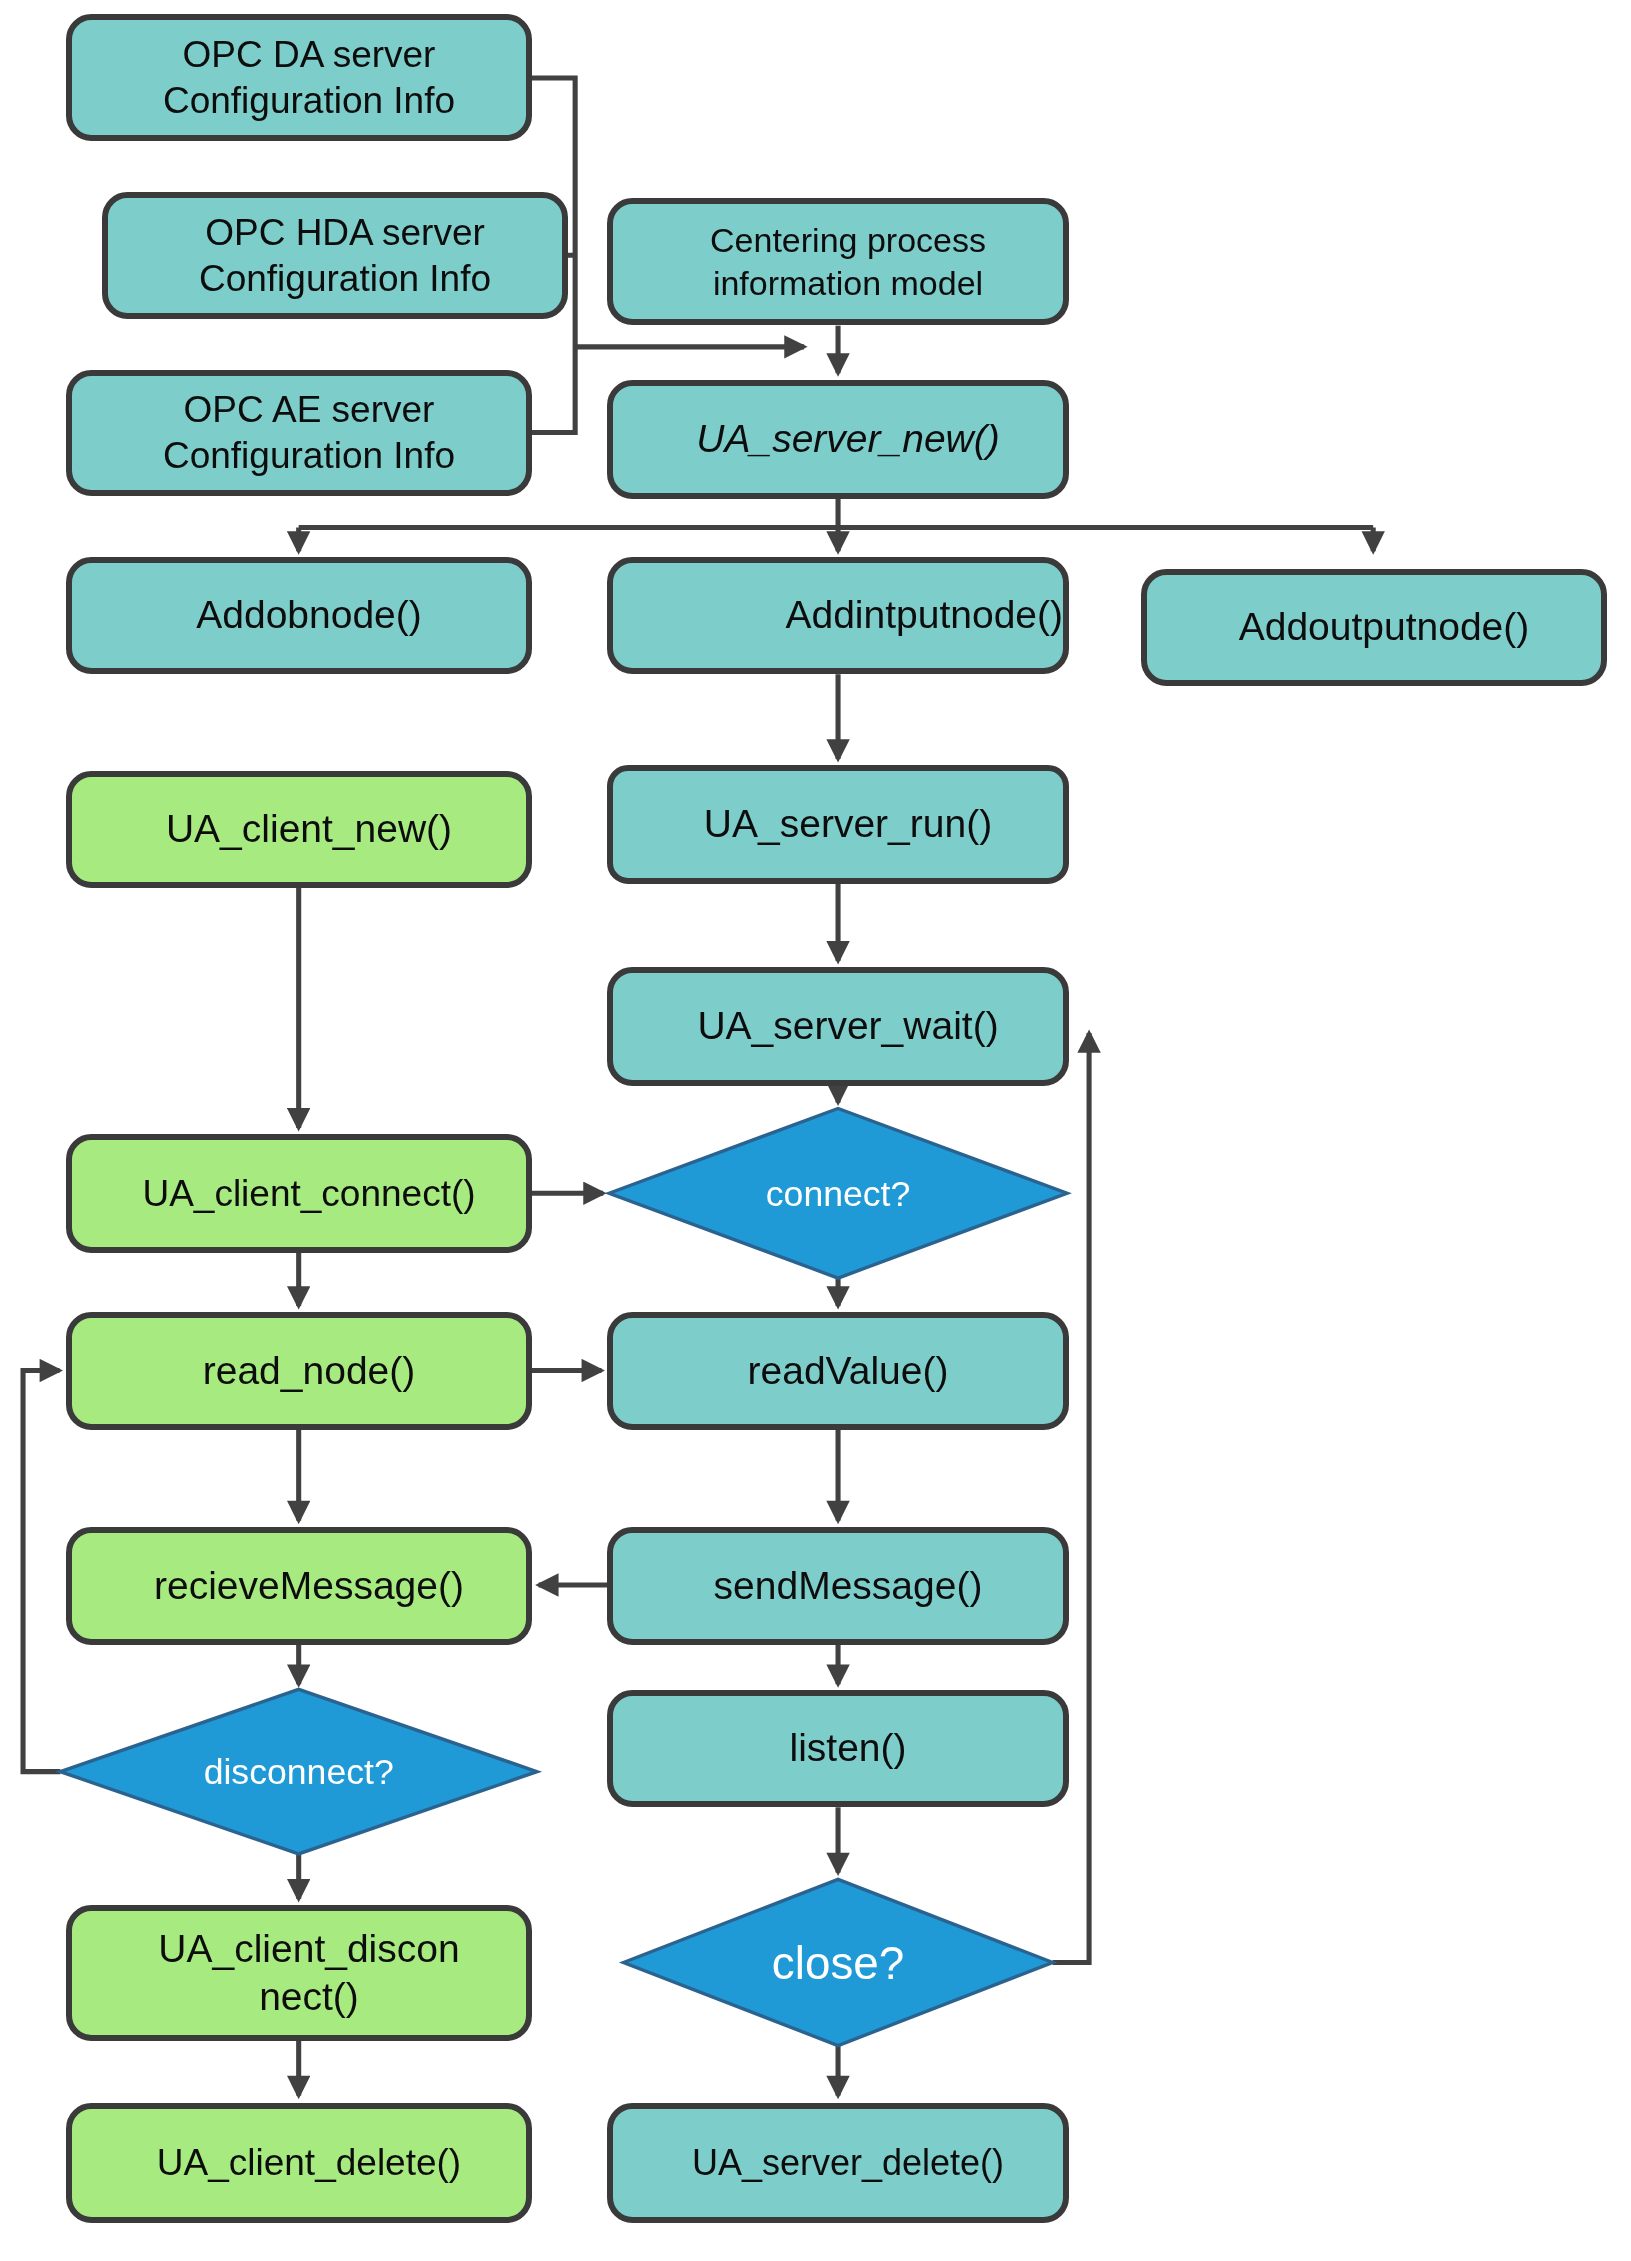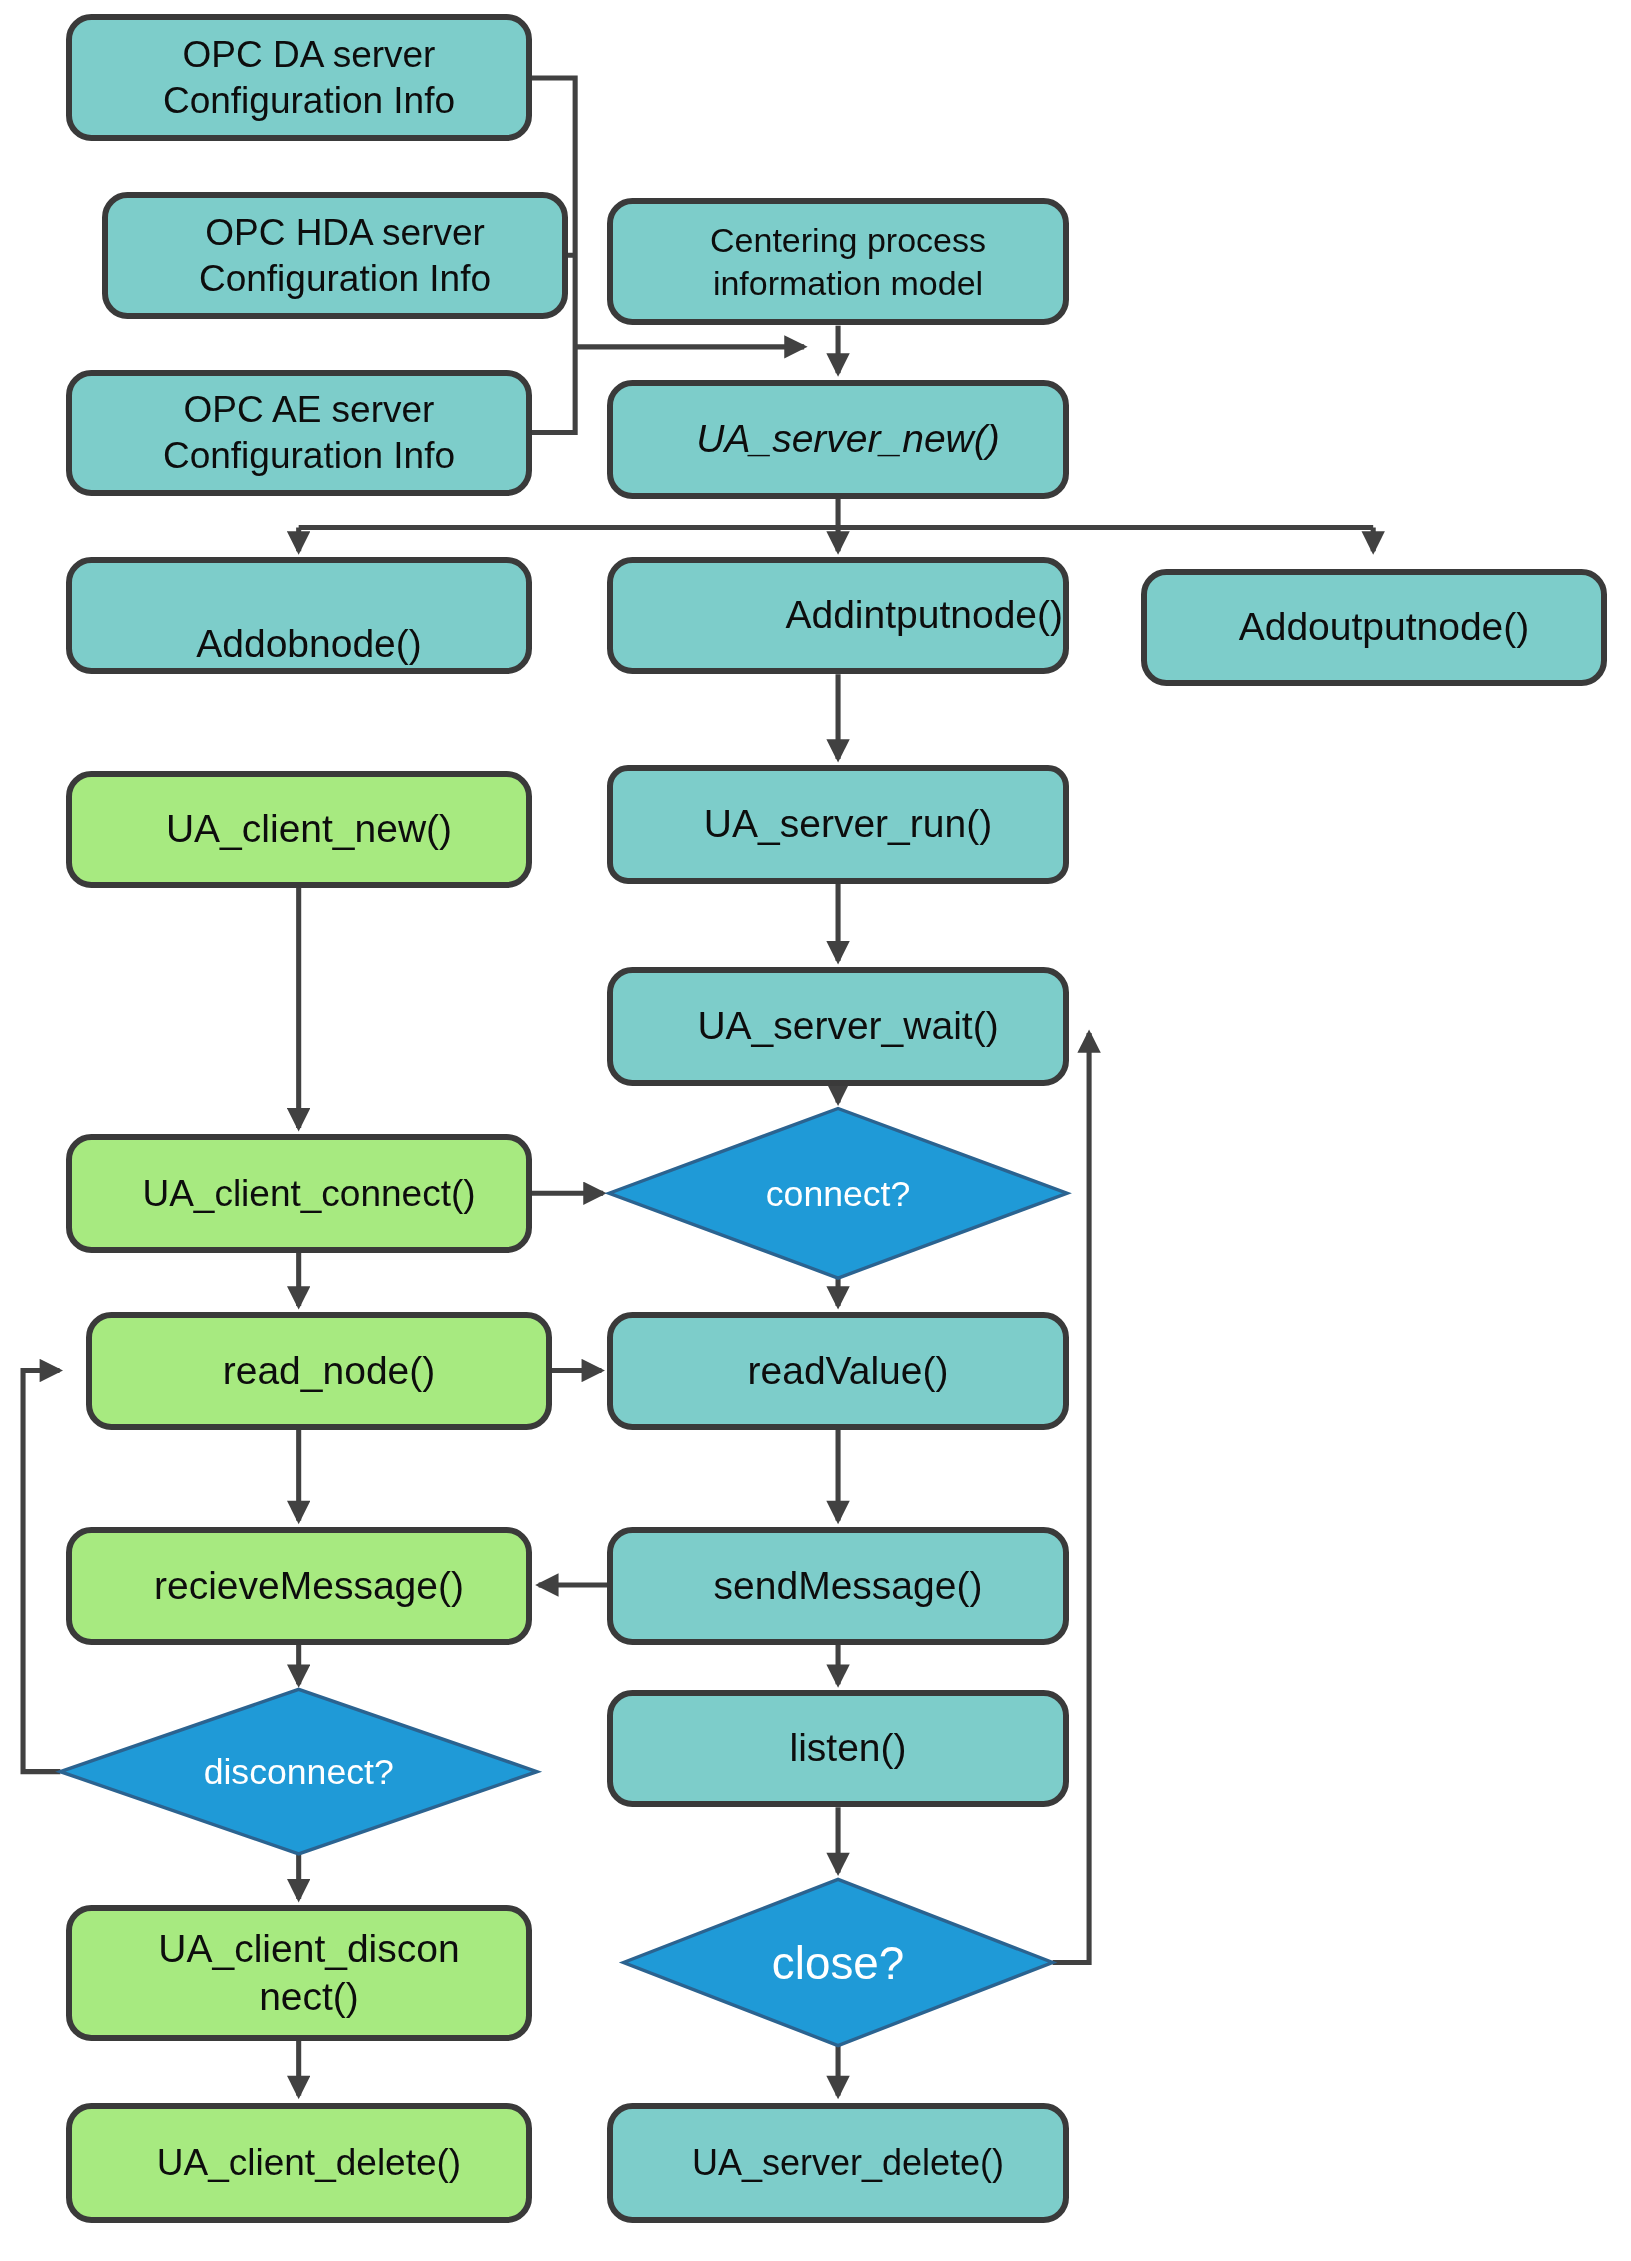--- a/index.html
+++ b/index.html
@@ -103,21 +103,21 @@
 
   <div class="node teal fs40" style="left:607px;top:198px;width:462px;height:127px;">
     <span>Centering  process</span>
     <span>information  model</span>
   </div>
 
   <div class="node teal fs46" style="left:607px;top:380px;width:462px;height:119px;font-style:italic;">
     <span>UA_server_new()</span>
   </div>
 
-  <div class="node teal fs46" style="left:66px;top:557px;width:466px;height:117px;justify-content:flex-end;">
+  <div class="node teal fs46" style="left:66px;top:557px;width:466px;height:117px;">
     <span>Addobnode()</span>
   </div>
 
   <div class="node teal fs46" style="left:607px;top:557px;width:462px;height:117px;align-items:flex-end;">
     <span>Addintputnode()</span>
   </div>
 
   <div class="node teal fs46" style="left:1141px;top:557px;width:466px;height:117px;margin-top:12px;">
     <span>Addoutputnode()</span>
   </div>
@@ -131,21 +131,21 @@
   </div>
 
   <div class="node green fs46" style="left:66px;top:771px;width:466px;height:117px;">
     <span>UA_client_new()</span>
   </div>
 
   <div class="node green fs44" style="left:66px;top:1134px;width:466px;height:119px;">
     <span>UA_client_connect()</span>
   </div>
 
-  <div class="node green fs46" style="left:66px;top:1312px;width:466px;height:118px;margin-left:20px;">
+  <div class="node green fs46" style="left:66px;top:1312px;width:466px;height:118px;">
     <span>read_node()</span>
   </div>
 
   <div class="node teal fs46" style="left:607px;top:1312px;width:462px;height:118px;">
     <span>readValue()</span>
   </div>
 
   <div class="node green fs46" style="left:66px;top:1527px;width:466px;height:118px;">
     <span>recieveMessage()</span>
   </div>

